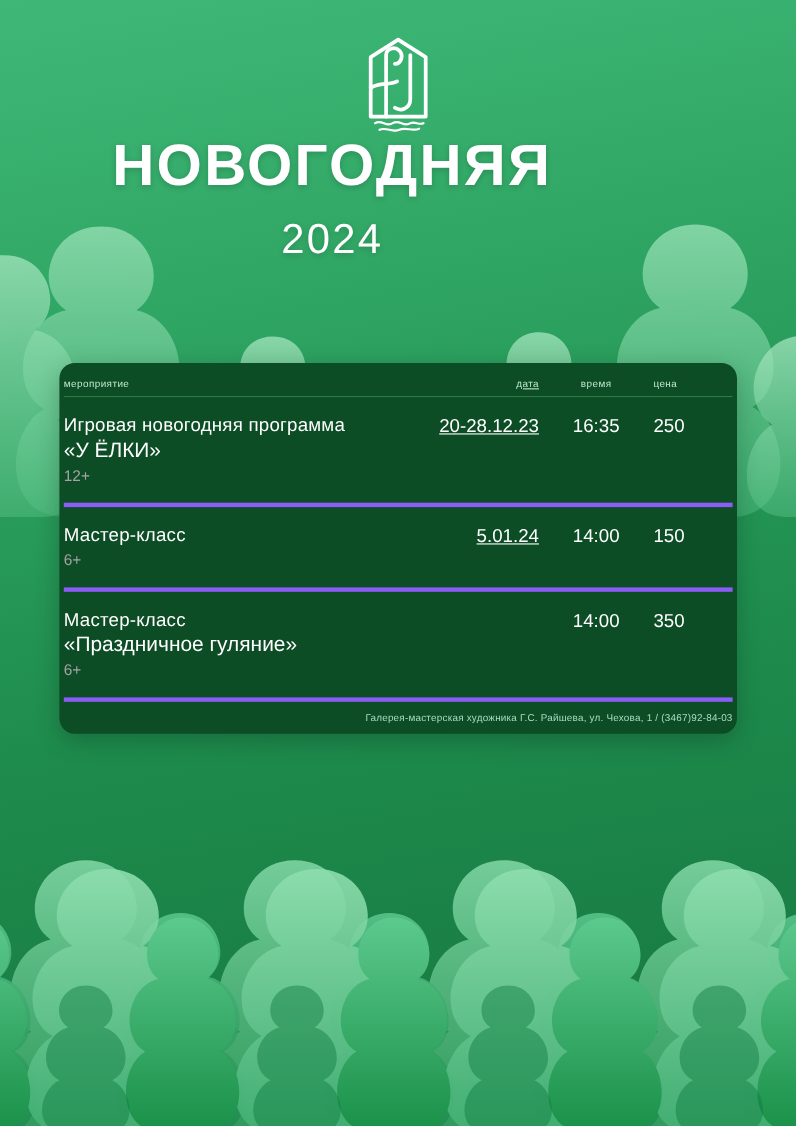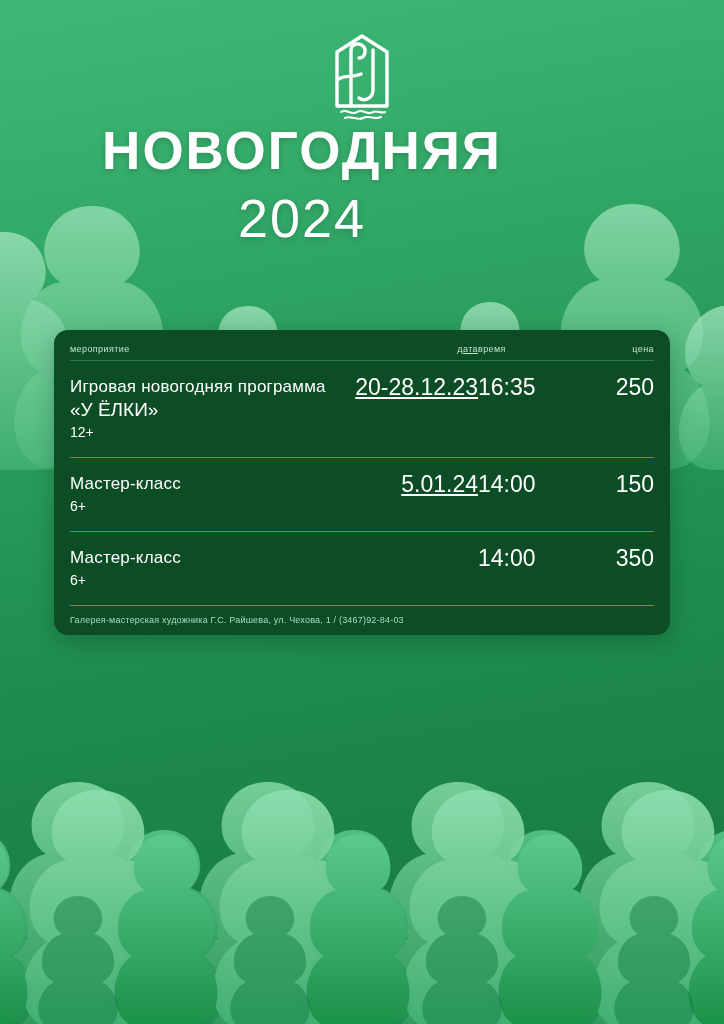--- a/index.html
+++ b/index.html
@@ -62,87 +62,87 @@
     font-family: "Liberation Sans", sans-serif;
     font-weight: 700;
     font-size: 53px;
     letter-spacing: 2px;
     line-height: 60px;
     text-shadow: 0 2px 6px rgba(0,0,0,.18);
   }
   .title-year {
     font-family: "Liberation Sans", sans-serif;
     font-weight: 400;
-    font-size: 54px;
+    font-size: 38px;
     letter-spacing: 2px;
     line-height: 74px;
     text-shadow: 0 2px 6px rgba(0,0,0,.18);
   }
 
   
   .card {
     position: absolute;
     left: 54px;
     top: 330px;
     width: 616px;
     border-radius: 14px;
     background: #0c4d26;
     box-shadow: 0 6px 22px rgba(0,0,0,.22);
     z-index: 6;
     padding: 10px 0 8px 0;
     box-sizing: border-box;
   }
-  .card-inner { padding: 0 16px; }
+  .card-inner { padding: 0 4px; }
 
   .col-head {
     display: flex;
     align-items: flex-end;
     color: #bfe6cd;
     font-size: 9px;
     letter-spacing: .4px;
     padding: 4px 0 6px 0;
     border-bottom: 1px solid #2c7a4b;
   }
   .c-name { flex: 1 1 auto; }
   .c-date { width: 148px; text-align: right; text-decoration: underline; }
-  .c-time { width: 104px; text-align: left; }
-  .c-price { width: 72px; text-align: right; }
+  .c-time { width: 104px; text-align: center; }
+  .c-price { width: 72px; }
 
   .row {
     display: flex;
     align-items: flex-start;
     padding: 14px 0 14px 0;
-    border-bottom: 1px solid #8b5cf6;
+    border-bottom: 4px solid #8b5cf6;
     color: #ffffff;
   }
   .row:last-of-type { border-bottom: 1px solid #2c7a4b; }
 
   .ev-title {
     font-size: 17px;
     line-height: 23px;
     font-weight: 400;
     letter-spacing: .2px;
   }
   .ev-sub {
     font-size: 19px;
     line-height: 23px;
   }
   .ev-age {
     font-size: 14px;
     line-height: 22px;
-    color: #ffffff;
+    color: #a3a3a3;
   }
   .val {
-    font-size: 23px;
+    font-size: 17px;
     line-height: 23px;
     font-weight: 400;
     padding-top: 1px;
   }
   .footer-note {
-    text-align: left;
+    text-align: right;
     color: #a9dcc0;
     font-size: 9px;
     letter-spacing: .2px;
     padding: 9px 0 2px 0;
   }
 </style>
 </head>
 <body>
 
 <div class="poster">
@@ -282,20 +282,21 @@
           <div class="ev-age">6+</div>
         </div>
         <div class="c-date val">5.01.24</div>
         <div class="c-time val">14:00</div>
         <div class="c-price val">150</div>
       </div>
 
       <div class="row">
         <div class="c-name">
           <div class="ev-title">Мастер-класс</div>
+          <div class="ev-sub">«Праздничное гуляние»</div>
           <div class="ev-age">6+</div>
         </div>
         <div class="c-time val">14:00</div>
         <div class="c-price val">350</div>
       </div>
 
       <div class="footer-note">Галерея-мастерская художника Г.С. Райшева, ул. Чехова, 1  /  (3467)92-84-03</div>
     </div>
   </div>
 

